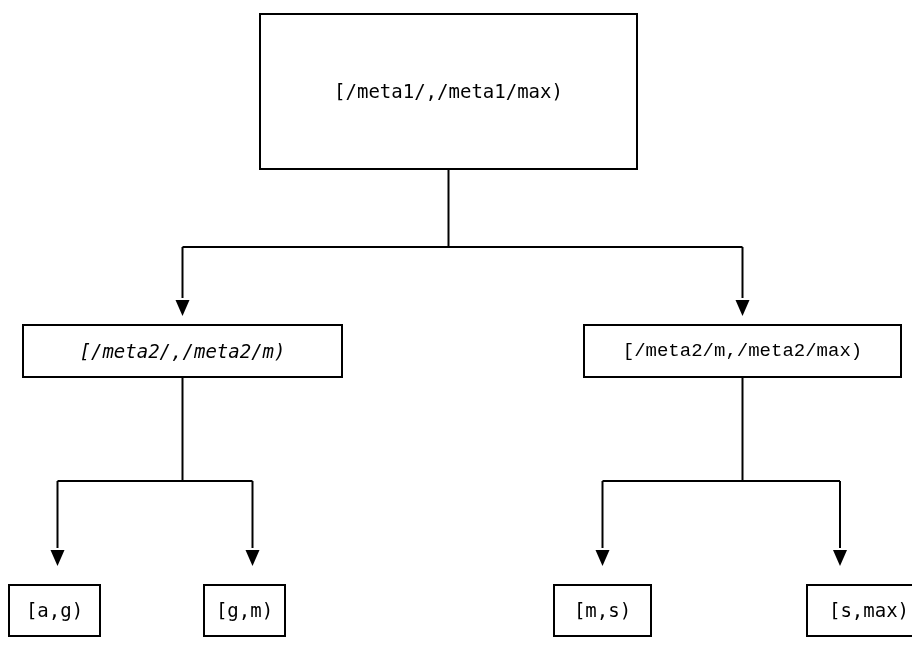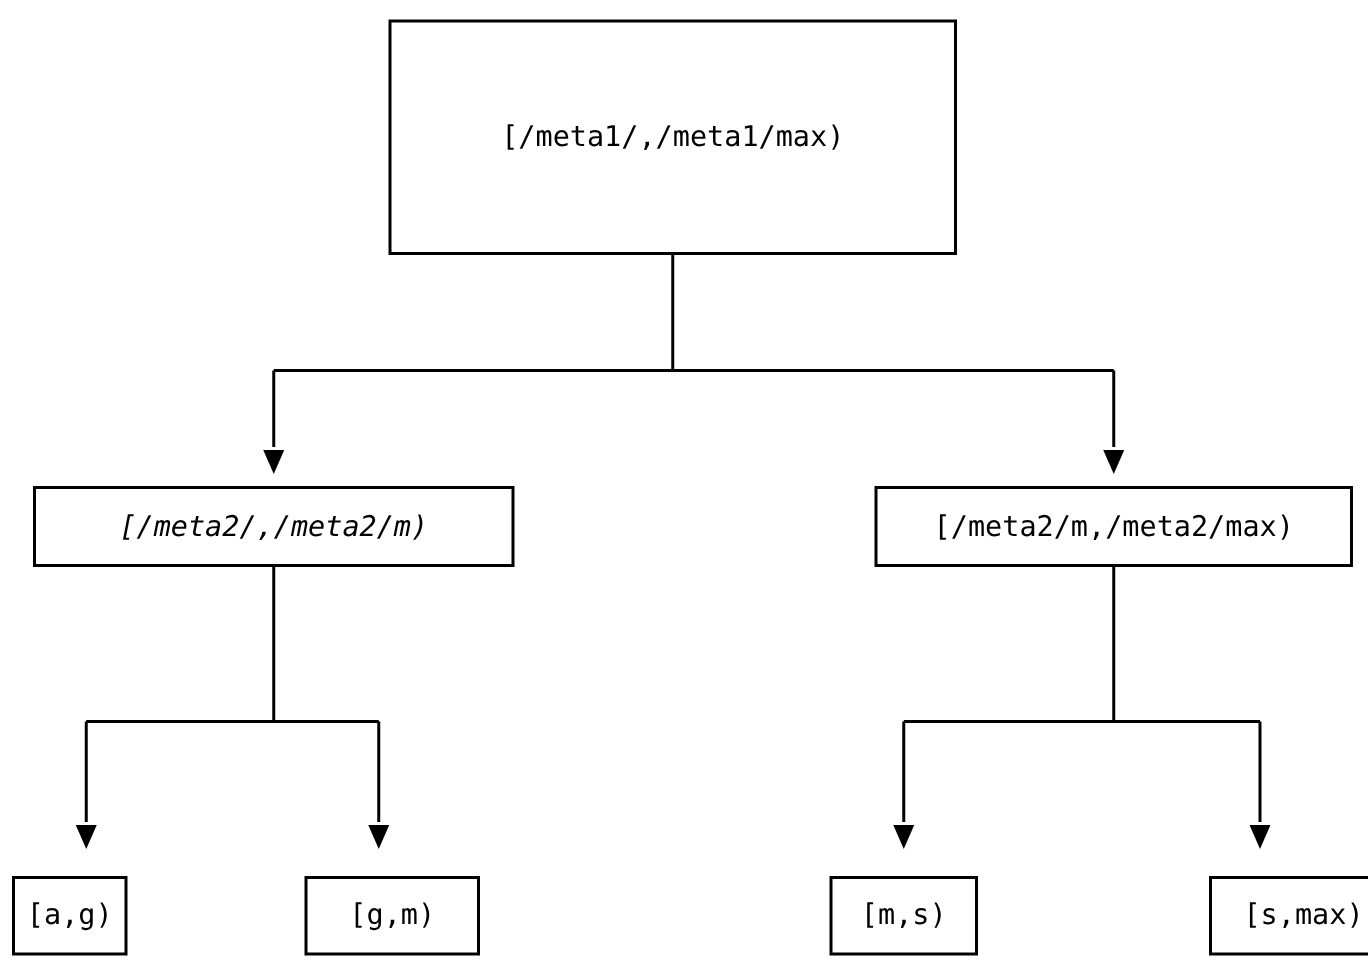--- a/index.html
+++ b/index.html
@@ -32,23 +32,23 @@
     justify-content: center;
   }
   .node-label {
     font-size: 19px;
     line-height: 1;
     color: #000000;
     white-space: pre;
   }
   .n-root     { left: 259px; top: 13px;  width: 379px; height: 157px; }
   .n-mid-l    { left: 22px;  top: 324px; width: 321px; height: 54px; font-style: italic; }
-  .n-mid-r    { left: 583px; top: 324px; width: 319px; height: 54px; }
-  .n-leaf-ag  { left: 8px;   top: 584px; width: 77px;  height: 53px; }
-  .n-leaf-gm  { left: 203px; top: 584px; width: 117px;  height: 53px; }
+  .n-mid-r    { left: 583px; top: 324px; width: 319px; height: 54px; font-family: Liberation Mono, monospace; }
+  .n-leaf-ag  { left: 8px;   top: 584px; width: 93px;  height: 53px; }
+  .n-leaf-gm  { left: 203px; top: 584px; width: 83px;  height: 53px; }
   .n-leaf-ms  { left: 553px; top: 584px; width: 99px;  height: 53px; text-align: right; }
   .n-leaf-smax{ left: 777px; top: 584px; width: 126px; height: 53px; margin-left: 29px; }
 </style>
 </head>
 <body>
 
 <div class="canvas">
 
   <svg class="edges" width="912" height="652" viewBox="0 0 912 652">
 

